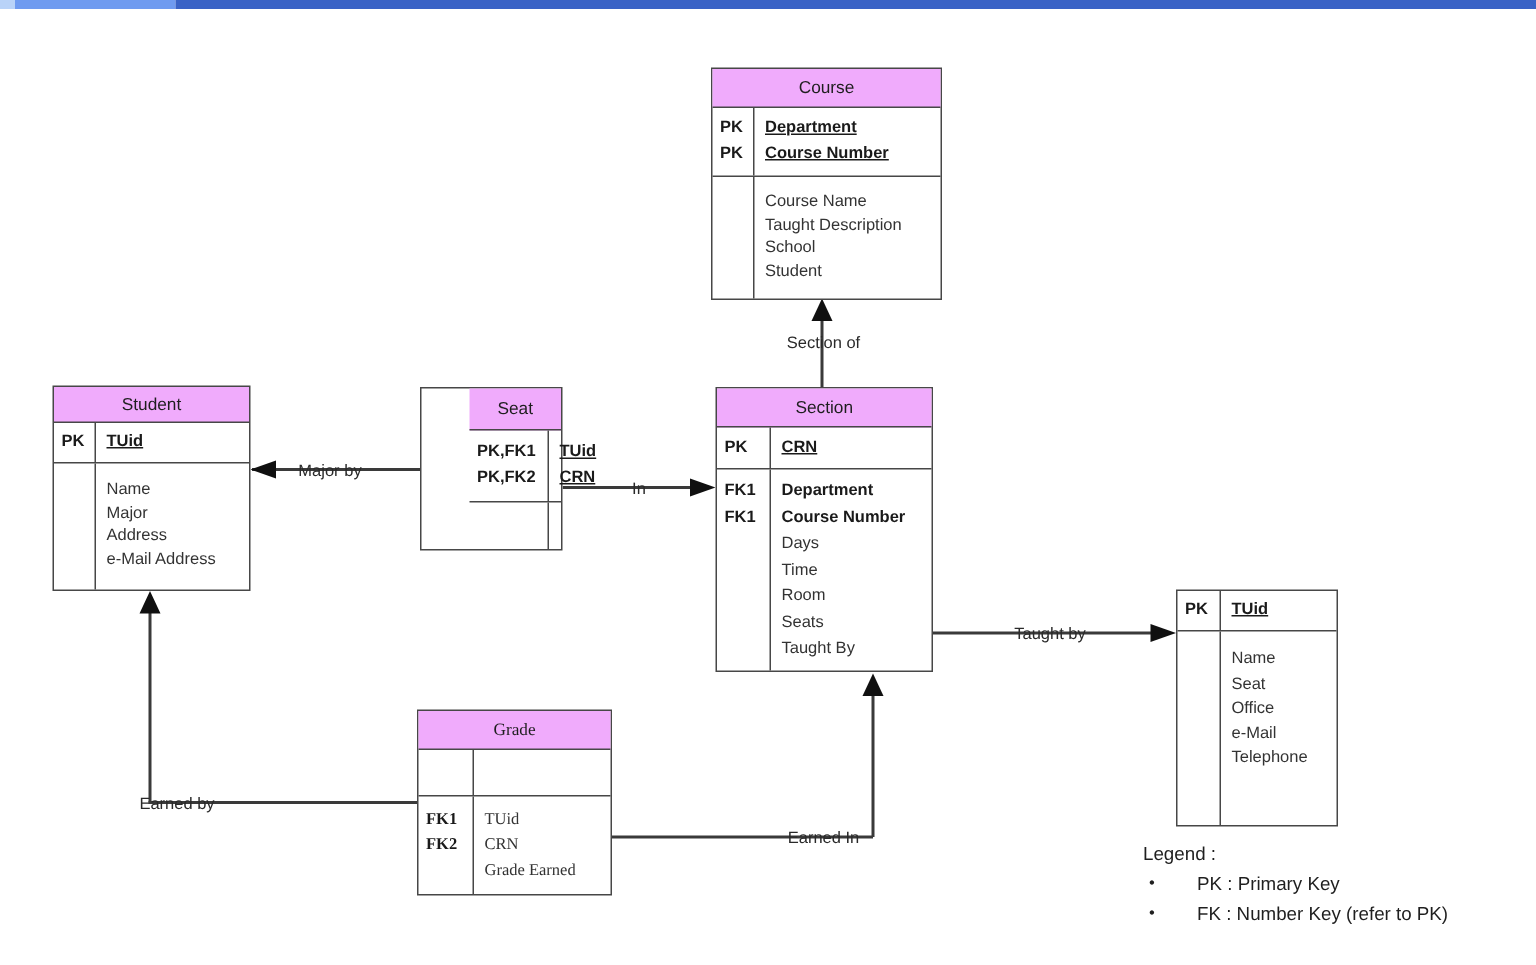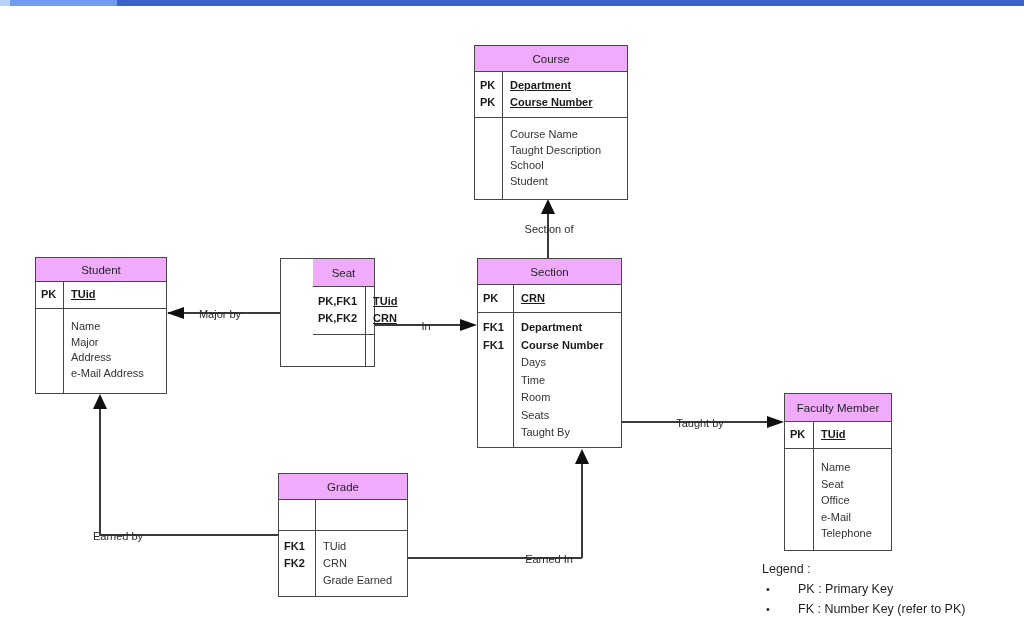--- a/index.html
+++ b/index.html
@@ -162,41 +162,40 @@
         <span class="ln bold">Course Number</span>
         <span class="ln">Days</span>
         <span class="ln">Time</span>
         <span class="ln">Room</span>
         <span class="ln">Seats</span>
         <span class="ln">Taught By</span>
       </div>
     </div>
   </div>
 
-  <div class="entity" style="left:278px;top:473px;width:130px;height:124px;">
+  <div class="entity" style="left:278px;top:473px;width:130px;height:124px;font-family:Liberation Serif, serif;">
     <div class="ehead" style="height:26px;">Grade</div>
     <div class="esec" style="height:31px;">
       <div class="kcol" style="width:37px;"></div>
       <div class="ncol"></div>
     </div>
     <div class="esec last">
       <div class="kcol" style="width:37px;padding-top:7px;line-height:17px;">
         <span class="ln">FK1</span>
         <span class="ln">FK2</span>
       </div>
       <div class="ncol" style="padding-top:7px;line-height:17px;">
         <span class="ln">TUid</span>
         <span class="ln">CRN</span>
         <span class="ln">Grade Earned</span>
       </div>
     </div>
   </div>
 
   <div class="entity" style="left:784px;top:393px;width:108px;height:158px;">
-    <div class="ehead" style="height:28px;">Faculty Member</div>
     <div class="esec" style="height:27px;">
       <div class="kcol" style="width:29px;padding-top:4px;line-height:17px;">
         <span class="ln">PK</span>
       </div>
       <div class="ncol" style="padding-top:4px;line-height:17px;">
         <span class="ln pk">TUid</span>
       </div>
     </div>
     <div class="esec last">
       <div class="kcol" style="width:29px;"></div>

